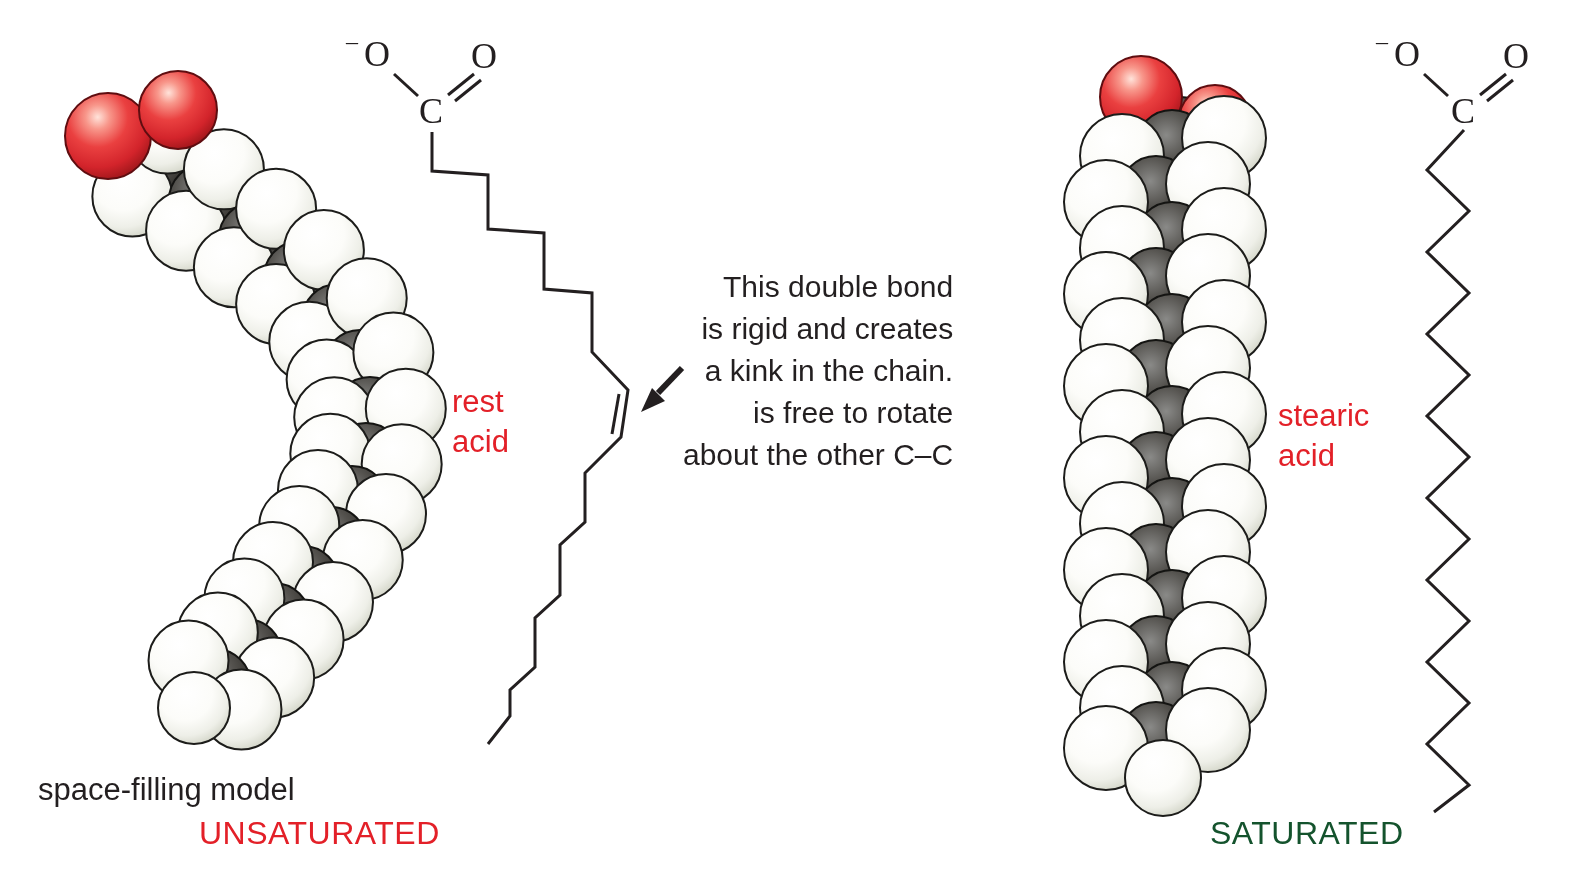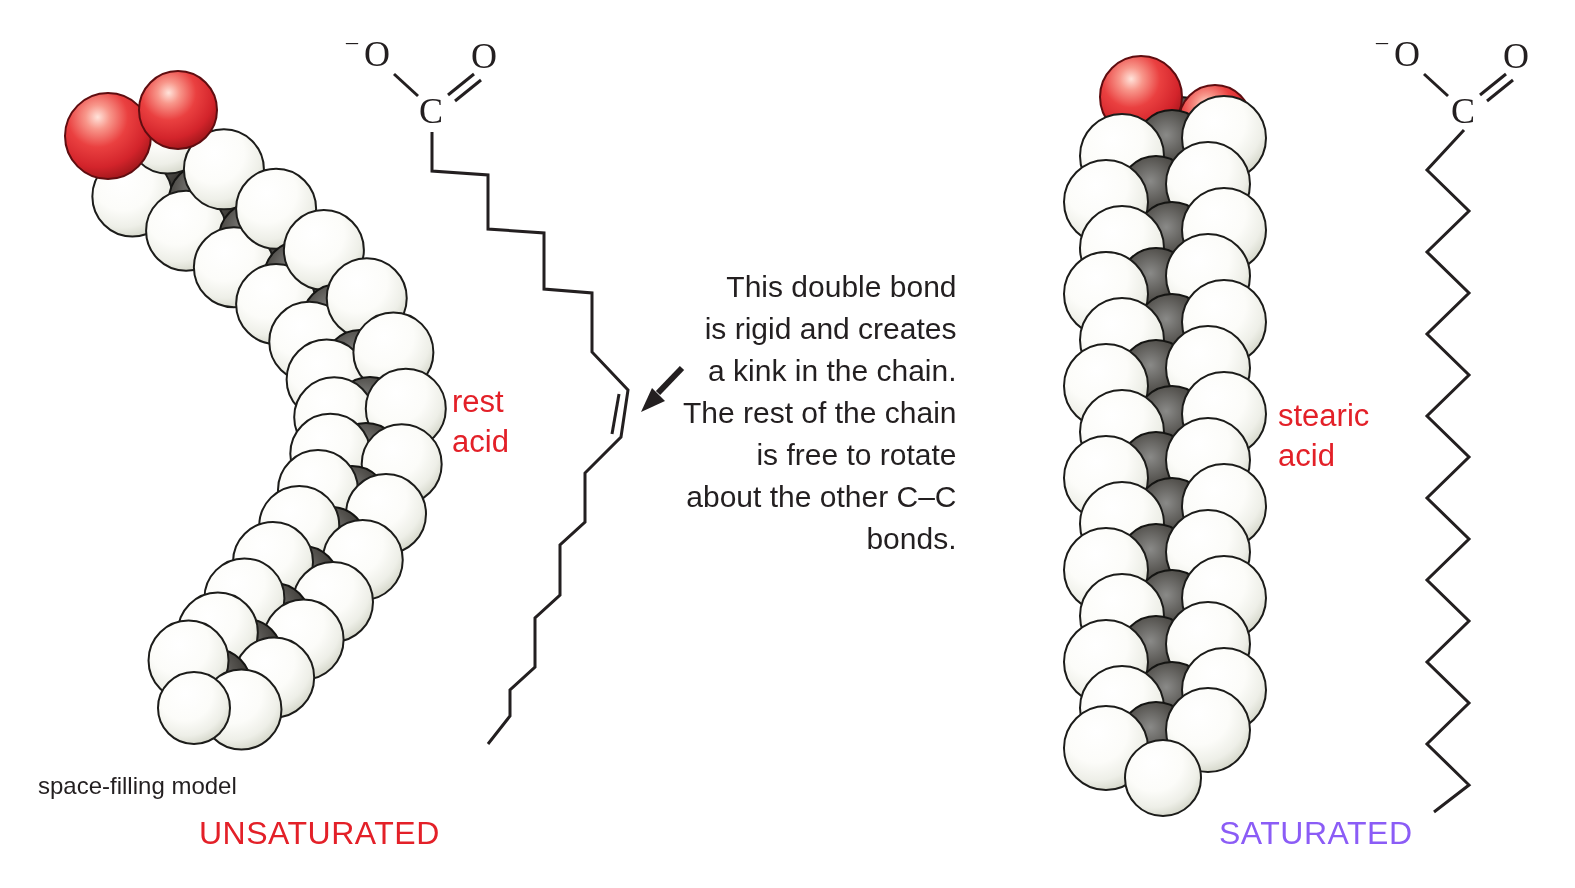--- a/index.html
+++ b/index.html
@@ -2,21 +2,21 @@
 <html><head>
 <meta charset="utf-8">
 <style>
   html,body{margin:0;padding:0;background:#ffffff;}
   .canvas{position:relative;width:1575px;height:888px;background:#ffffff;overflow:hidden;
           font-family:"Liberation Sans",sans-serif;}
   .layer{position:absolute;left:0;top:0;}
   .txt{position:absolute;color:#231f20;white-space:nowrap;}
   .ann{font-size:30px;line-height:42px;text-align:right;}
   .molname{font-size:31px;line-height:40px;color:#e32028;}
-  .caption{font-size:24px;}
+  .caption{font-size:31px;}
   .category{font-size:32px;letter-spacing:.5px;color:#e32028;}
   .atom{font-family:"Liberation Serif",serif;font-size:36px;color:#231f20;}
   .charge{font-family:"Liberation Serif",serif;font-size:24px;color:#231f20;}
 </style>
 </head>
 <body>
 
 <div class="canvas">
 
   <svg class="layer" width="1575" height="888" viewBox="0 0 1575 888">
@@ -180,23 +180,21 @@
   </div>
   <div class="txt molname" style="left: 1270px; top: 396px; color: rgb(227, 32, 40); margin-left: 8px;">
     <div>stearic</div>
     <div>acid</div>
   </div>
 
   <div class="txt ann" style="left:683px;top:266px">
     <div>This double bond</div>
     <div>is rigid and creates</div>
     <div>a kink in the chain.</div>
-    <div>The rest of the chain</div>
     <div>is free to rotate</div>
     <div>about the other C–C</div>
-    <div>bonds.</div>
   </div>
 
   <span class="txt caption" style="left:38px;top:772px">space-filling model</span>
   <span class="txt category" style="left: 199px; top: 815px; color: rgb(227, 32, 40);">UNSATURATED</span>
-  <span class="txt category" style="left: 1210px; top: 815px; color: #8b5cf6; margin-left: 9px;">SATURATED</span>
+  <span class="txt category" style="left: 1210px; top: 815px; color: #14532d;">SATURATED</span>
 
 </div>
 
 </body></html>

